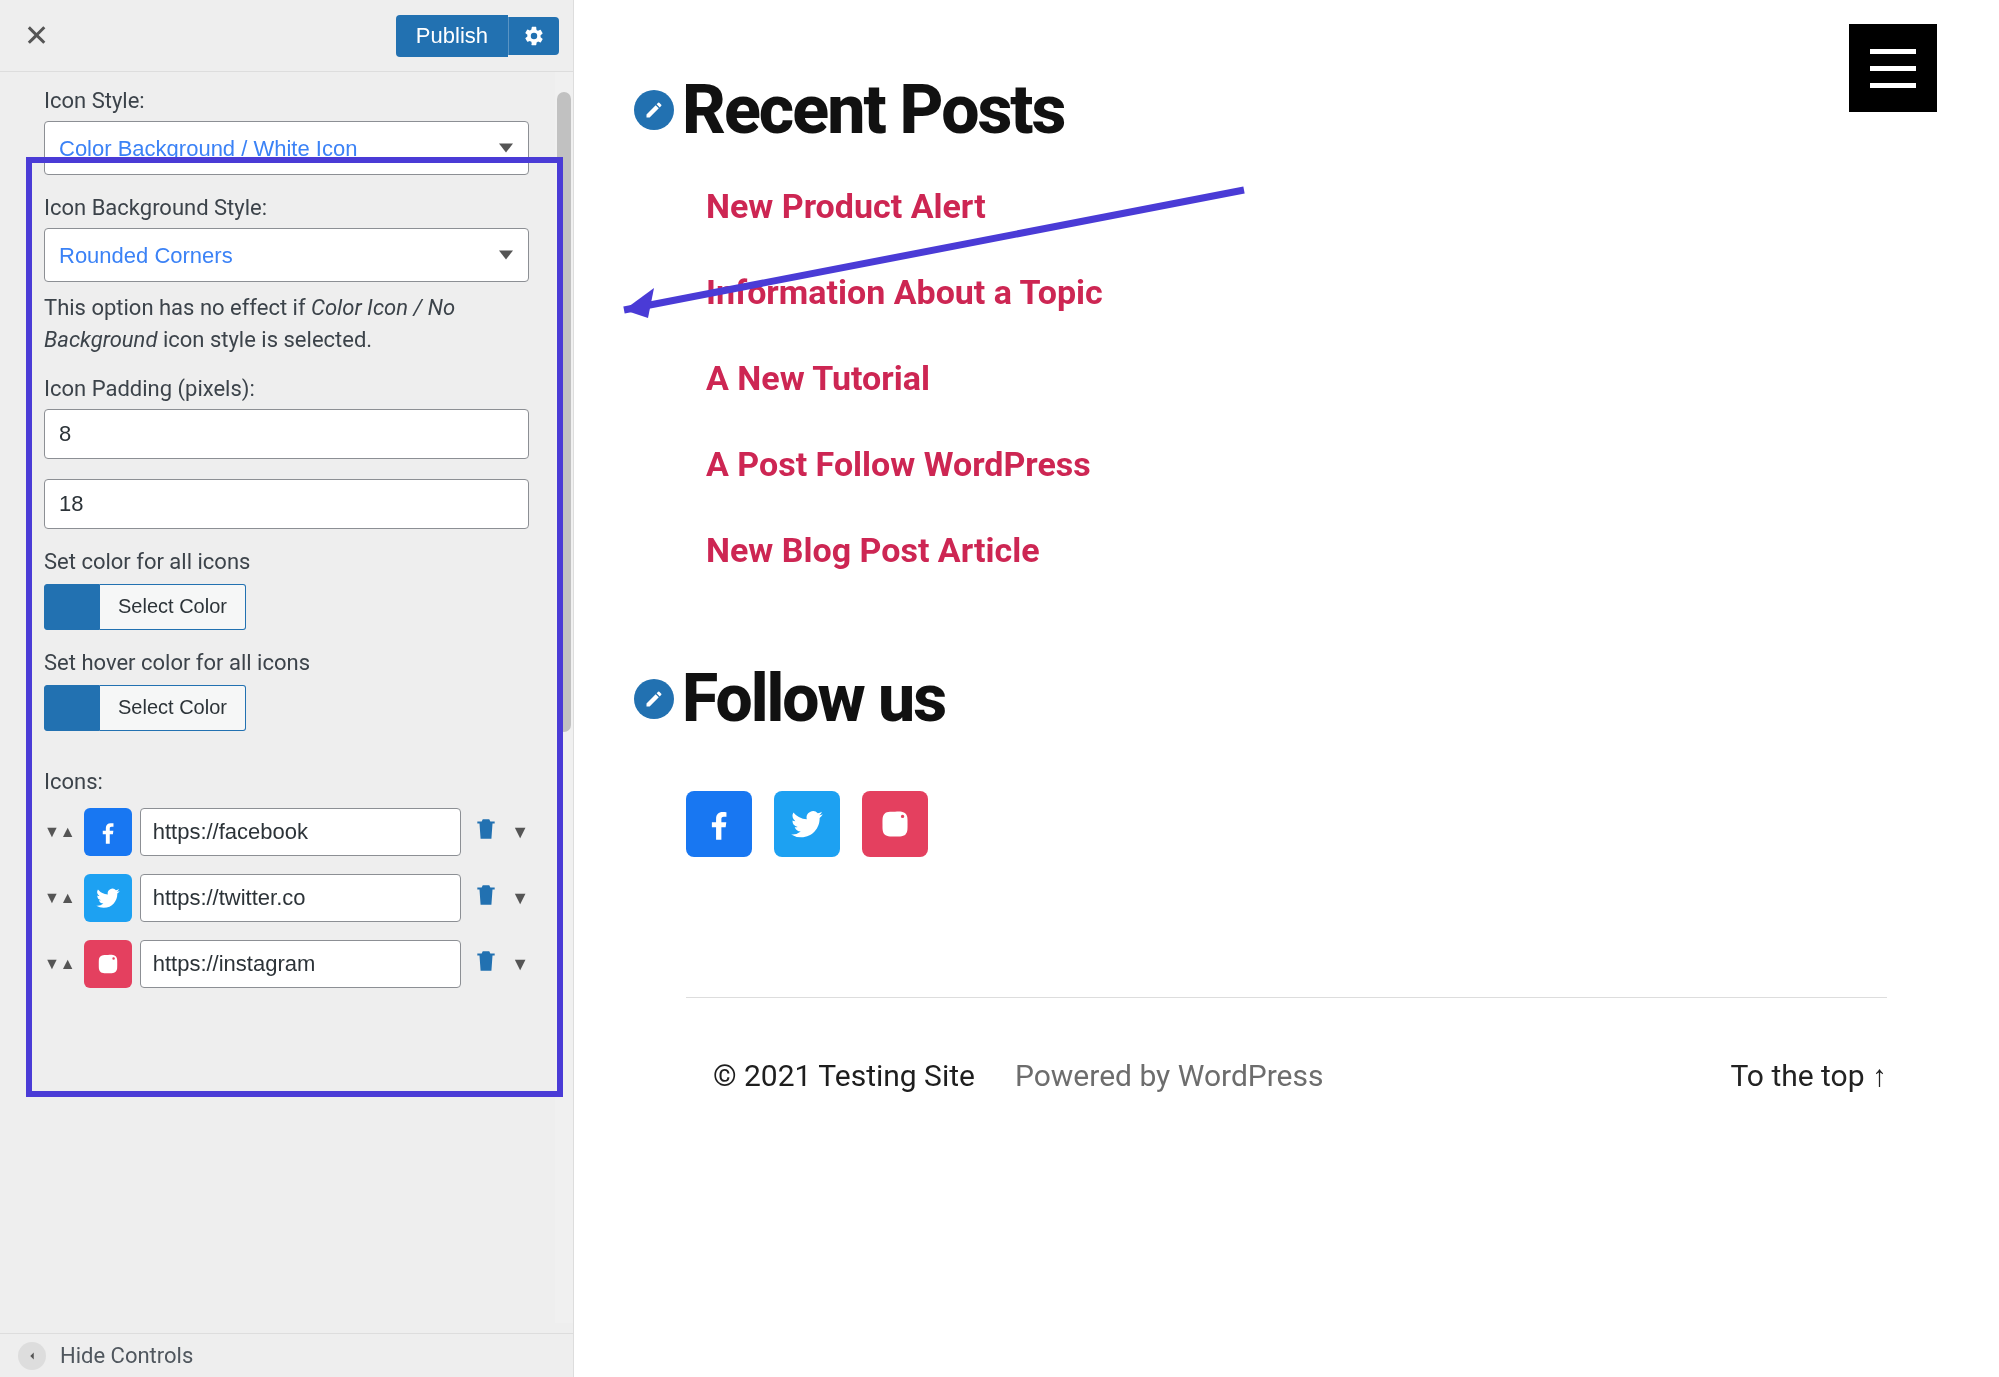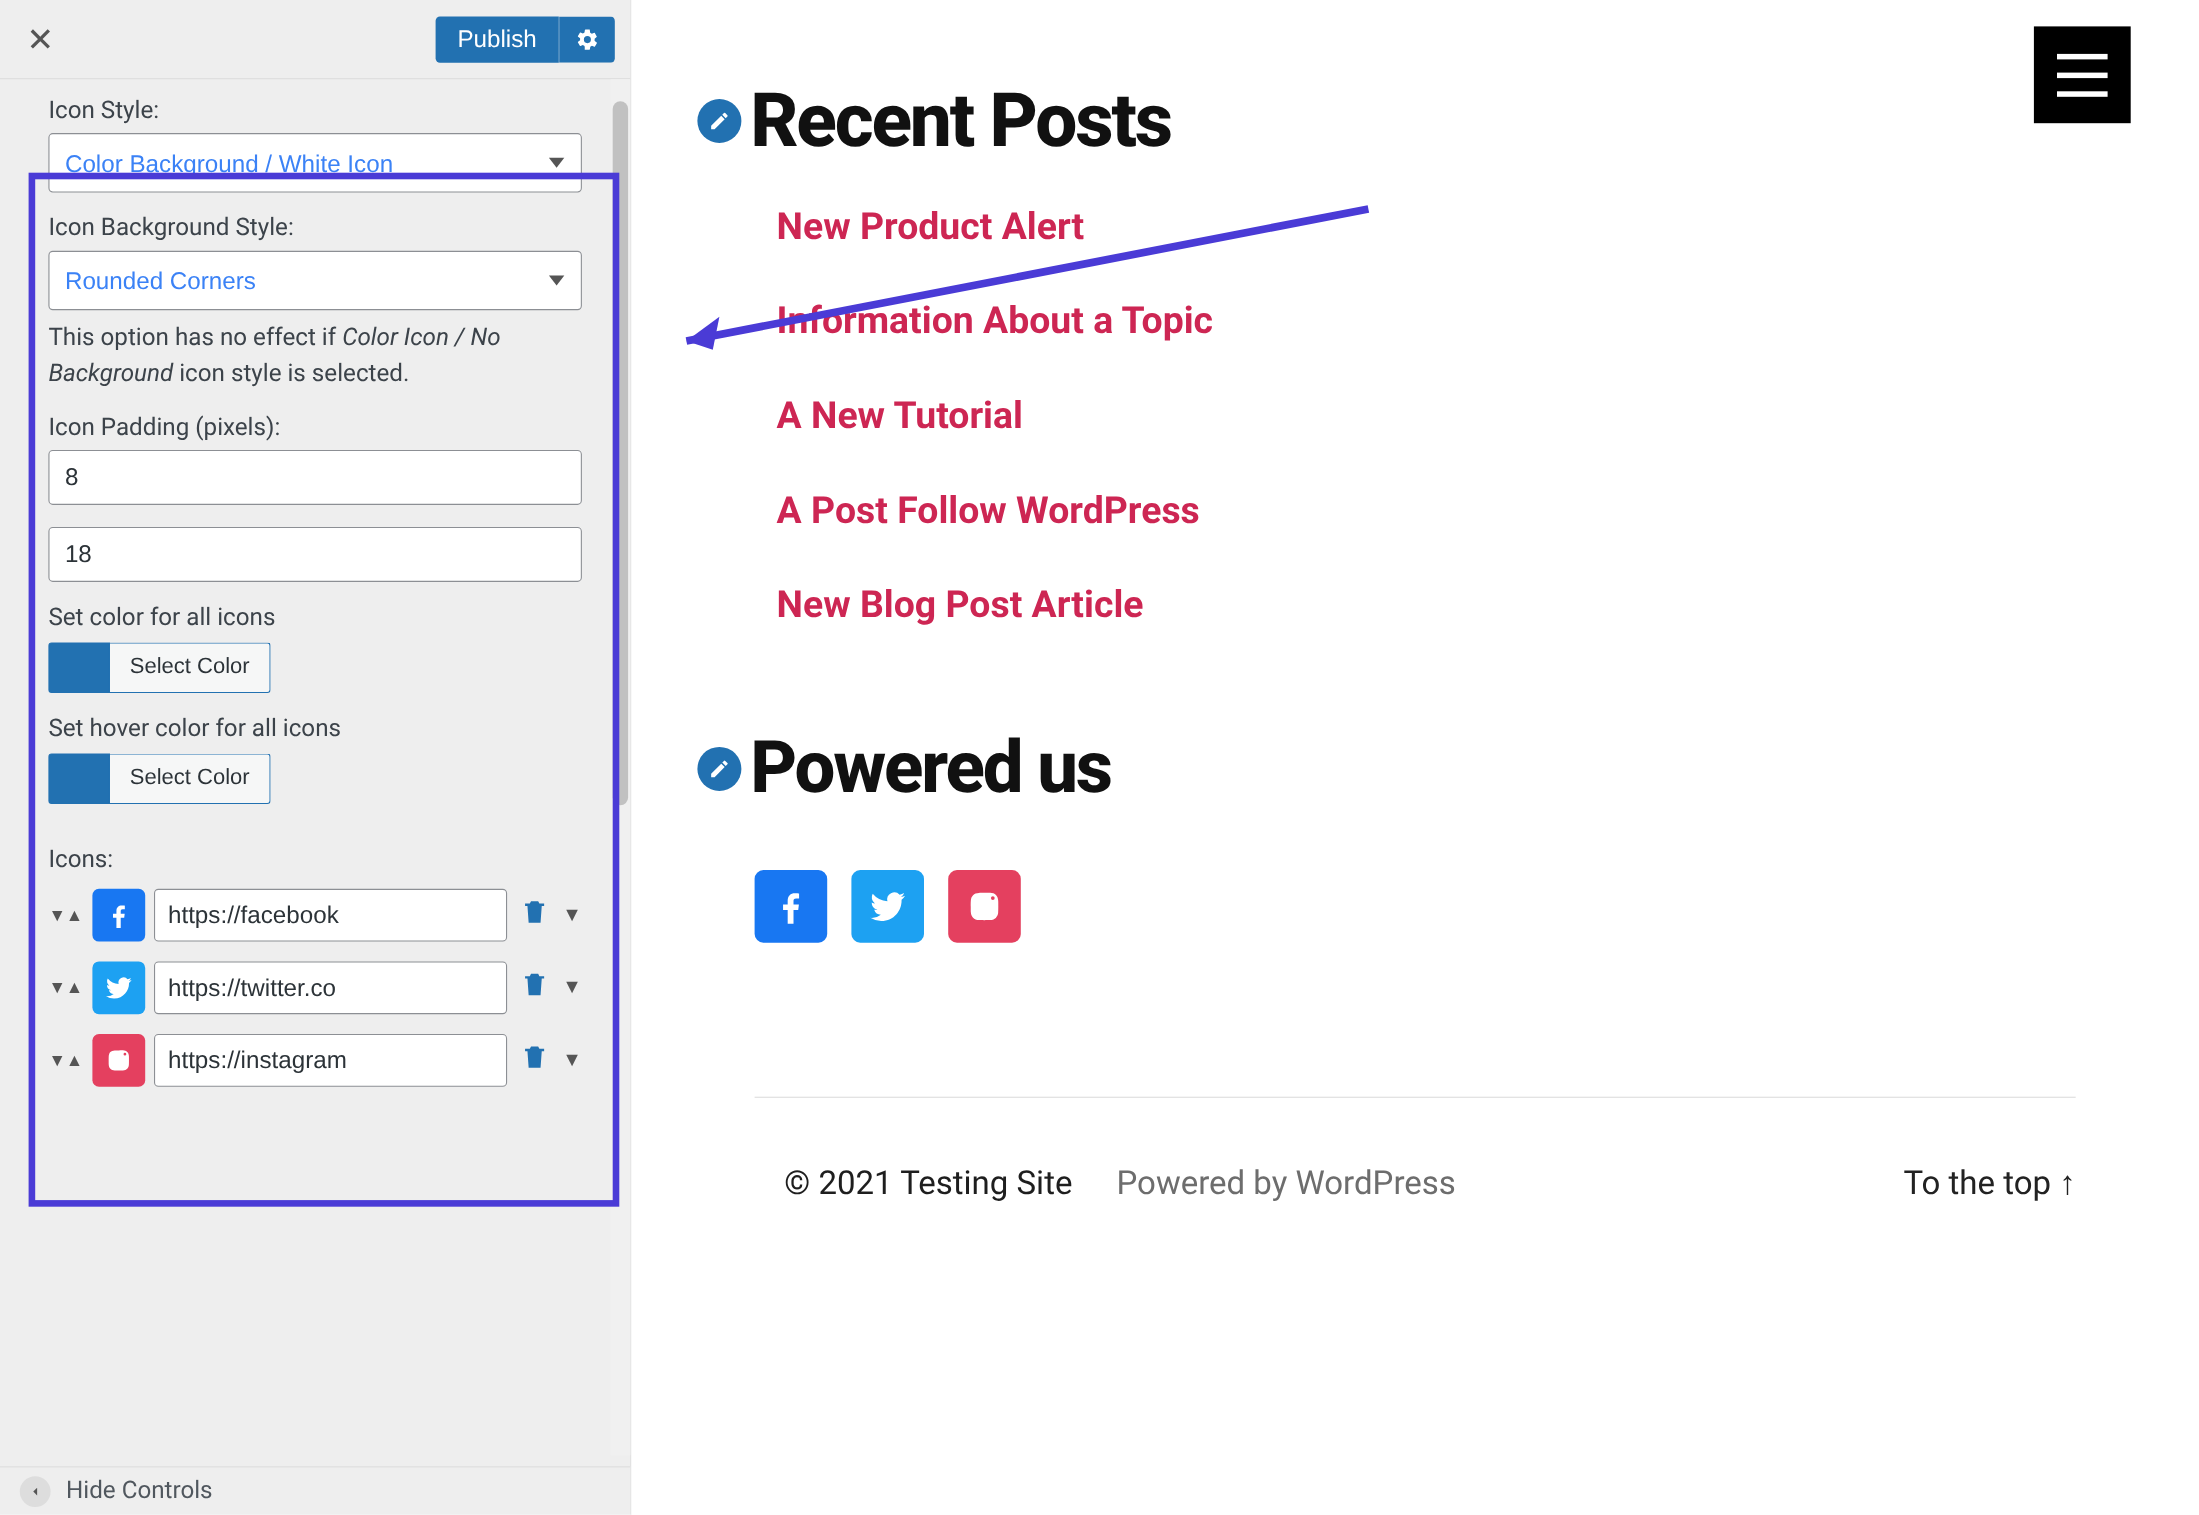--- a/index.html
+++ b/index.html
@@ -5,21 +5,21 @@
 * { box-sizing: border-box; margin: 0; padding: 0; }
 body { font-family: -apple-system, BlinkMacSystemFont, "Segoe UI", Roboto, sans-serif; font-size: 14px; color: #1e1e1e; background: #fff; width: 1999px; height: 1377px; overflow: hidden; position: relative; }
 
 .app { display: flex; width: 100%; height: 100%; }
 
 
 .sidebar { width: 574px; height: 100%; background: #eeeeee; border-right: 1px solid #ddd; display: flex; flex-direction: column; position: relative; }
 
 .sidebar-header { height: 72px; display: flex; align-items: center; justify-content: space-between; padding: 0 14px; background: #eeeeee; border-bottom: 1px solid #ddd; }
 .close-x { font-size: 30px; color: #555; cursor: pointer; padding: 4px 10px; font-weight: 400; }
-.header-right { display: flex; gap: 0; }
+.header-right { display: flex; align-items: center; gap: 0; }
 .publish-btn { background: #2271b1; color: #fff; border: none; font-size: 22px; padding: 8px 20px; border-radius: 4px 0 0 4px; cursor: pointer; }
 .gear-btn { background: #2271b1; color: #fff; border: none; padding: 8px 14px; border-radius: 0 4px 4px 0; border-left: 1px solid rgba(255,255,255,0.25); cursor: pointer; display: flex; align-items: center; }
 .gear-btn svg { width: 22px; height: 22px; fill: #fff; }
 
 .sidebar-body { flex: 1; overflow-y: auto; padding: 0; position: relative; }
 
 
 .highlight-box { position: absolute; border: 6px solid #4a3bd6; left: 26px; top: 85px; width: 537px; height: 940px; pointer-events: none; z-index: 5; }
 
 .panel { padding: 16px 44px 12px 44px; }
@@ -276,21 +276,21 @@
       <li><a>New Blog Post Article</a></li>
     </ul>
 
     <div class="follow-section">
       <div class="section-heading-wrap">
         <div class="edit-badge">
           <svg viewBox="0 0 24 24">
               <path d="M3 17.25V21h3.75l11-11-3.75-3.75-11 11zM20.71 7.04a1 1 0 0 0 0-1.41l-2.34-2.34a1 1 0 0 0-1.41 0l-1.83 1.83 3.75 3.75 1.83-1.83z"></path>
             </svg>
         </div>
-        <h2 class="follow-heading">Powered us</h2>
+        <h2 class="follow-heading">Follow us</h2>
       </div>
 
       <div class="social-row">
         <div class="social-tile fb">
           <svg viewBox="0 0 24 24">
               <path d="M13.5 22v-8h2.7l.4-3.1h-3.1V8.9c0-.9.25-1.5 1.55-1.5h1.65V4.6c-.3-.04-1.3-.13-2.45-.13-2.43 0-4.1 1.48-4.1 4.2v2.22H7.5V14h2.65v8h3.35z"></path>
             </svg>
         </div>
         <div class="social-tile tw">
           <svg viewBox="0 0 24 24">

